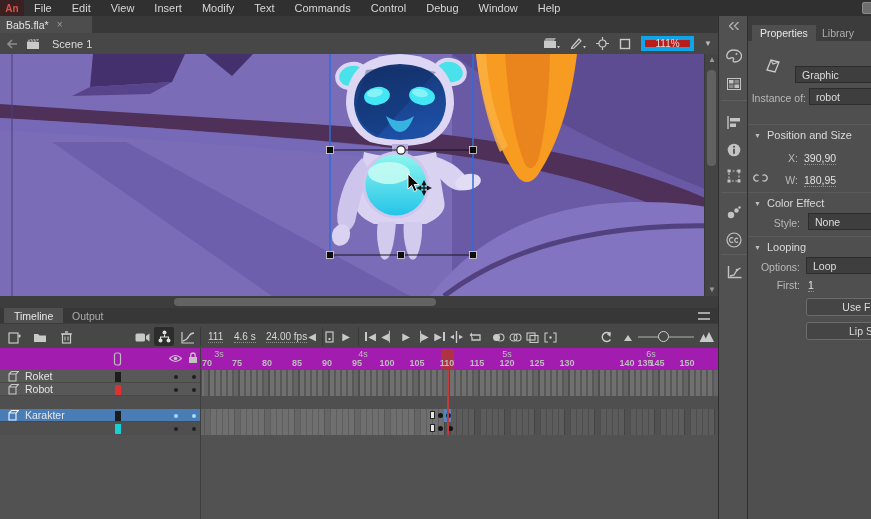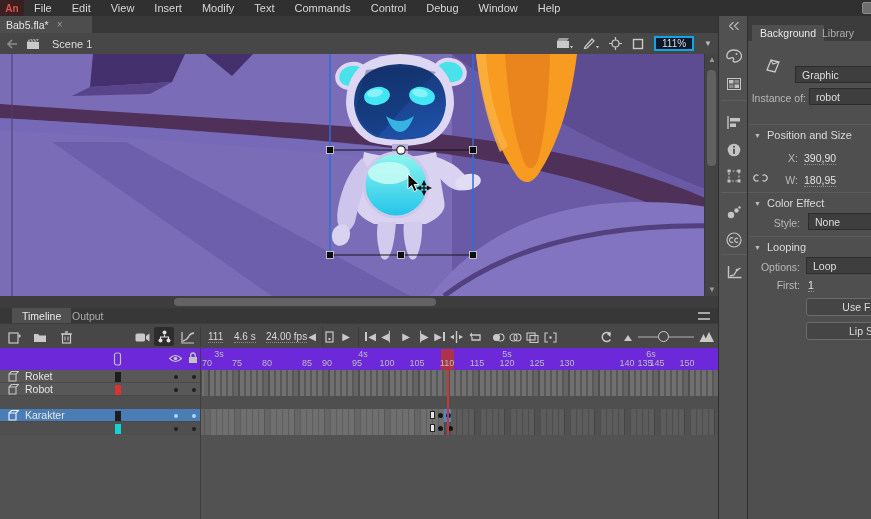--- a/index.html
+++ b/index.html
@@ -21,54 +21,54 @@
   
   #tabbar { left:0; top:16px; width:718px; height:17px; background:#383838; z-index:20; }
   #doc-tab { position:absolute; left:0; top:0; height:17px; width:92px; background:#4d4d4d; display:flex; align-items:center; padding:0 6px; font-size:10.5px; color:#e2e2e2; }
   #doc-tab .close { margin-left:8px; color:#9d9d9d; font-size:10px; }
 
   
   #scenebar { left:0; top:33px; width:718px; height:21px; background:#474747; display:flex; align-items:center; z-index:20; }
   .eb-left { display:flex; align-items:center; gap:8px; padding-left:6px; }
   #scene-label { font-size:11px; color:#dcdcdc; margin-left:4px; }
   .eb-right { position:absolute; right:6px; top:0; height:21px; display:flex; align-items:center; gap:10px; }
-  #zoom-select { width:40px; height:15px; background:#0f172a; border:2px solid #0ea5e9; color:#dcdcdc; font-size:10px; display:flex; align-items:center; justify-content:center; }
+  #zoom-select { width:53px; height:15px; background:#b91c1c; border:4px solid #0ea5e9; color:#dcdcdc; font-size:10px; display:flex; align-items:center; justify-content:center; }
   .chev { color:#bdbdbd; font-size:8px; }
 
   
   #stage { left:0; top:54px; width:718px; height:242px; background:#7b6cb8; z-index:10; }
   #stage svg { display:block; }
 
   
   #vscroll { left:704px; top:54px; width:14px; height:242px; background:#444444; border-left:1px solid #393939; z-index:12; }
   #vscroll .thumb { position:absolute; left:2px; top:16px; width:9px; height:96px; background:#616161; border-radius:4px; }
   #vscroll .arr { position:absolute; left:0; width:14px; height:12px; color:#9a9a9a; font-size:8px; text-align:center; line-height:12px; }
   #hscroll { left:0; top:296px; width:718px; height:12px; background:#3d3d3d; z-index:12; }
   #hscroll .thumb { position:absolute; left:174px; top:2px; width:262px; height:8px; background:#636363; border-radius:4px; }
 
   
   #tl-tabbar { left:0; top:308px; width:718px; height:15px; background:#373737; z-index:20; }
   .tl-tab { position:absolute; top:0; height:15px; font-size:10.5px; display:flex; align-items:center; padding:0 10px; }
-  #tl-tab-timeline { left:12px; background:#505050; color:#e8e8e8; }
+  #tl-tab-timeline { left:4px; background:#505050; color:#e8e8e8; }
   #tl-tab-output { left:62px; color:#ababab; }
   #tl-menu-icon { position:absolute; right:8px; top:4px; width:12px; height:8px; border-top:2px solid #a8a8a8; border-bottom:2px solid #a8a8a8; }
 
   #tl-toolbar { left:0; top:323px; width:718px; height:25px; background:#474747; border-top:1px solid #3c3c3c; z-index:20; }
   .tb-ico { position:absolute; top:5px; width:16px; height:16px; display:flex; align-items:center; justify-content:center; }
   .tb-sep { position:absolute; top:3px; width:1px; height:19px; background:#3a3a3a; }
   .hot { font-size:10px; color:#d8d8d8; border-bottom:1px dotted #909090; position:absolute; top:7px; }
   .tr-glyph { color:#c9c9c9; font-size:10px; line-height:16px; }
   .tr-first, .tr-last { position:relative; }
   .tr-first::before { content:""; position:absolute; left:-3px; top:3px; width:2px; height:9px; background:#c9c9c9; }
   .tr-last::after { content:""; position:absolute; right:-3px; top:3px; width:2px; height:9px; background:#c9c9c9; }
   #tl-zoom-track { position:absolute; left:638px; top:12px; width:56px; height:2px; background:#7c7c7c; }
   #tl-zoom-knob { position:absolute; left:658px; top:7px; width:11px; height:11px; border:1.5px solid #cfcfcf; border-radius:50%; background:#474747; }
 
   
-  #tl-header { left:0; top:348px; width:718px; height:22px; background:#6d28d9; z-index:15; }
+  #tl-header { left:0; top:348px; width:718px; height:22px; background:#a21caf; z-index:15; }
   #tl-rows { left:0; top:370px; width:718px; height:65px; z-index:15; }
   #tl-empty { left:0; top:435px; width:718px; height:84px; background:#525252; z-index:10; }
   .col-line { position:absolute; left:200px; top:348px; width:1px; height:171px; background:#3e3e3e; z-index:16; }
 
   .layer-row { position:absolute; left:0; width:624px; height:13px; }
   .layer-left { position:absolute; left:0; top:0; width:200px; height:13px; background:#585858; border-bottom:1px solid #494949; display:flex; align-items:center; }
   .layer-row.selected .layer-left { background:#4a7cb5; }
   .layer-name { font-size:10.5px; color:#e4e4e4; margin-left:6px; }
   .layer-page-icon { margin-left:8px; flex:0 0 auto; }
   .swatch { position:absolute; left:115px; top:2px; width:6px; height:10px; }
@@ -92,21 +92,21 @@
       repeating-linear-gradient(90deg, rgba(0,0,0,0.08) 0 6px, transparent 6px 30px),
       repeating-linear-gradient(90deg, #5e5e5e 0 1px, transparent 1px 6px),
       #6f6f6f;
     background-position:4px 0,4px 0,0 0; }
   .end-rect { position:absolute; left:430px; top:2px; width:5px; height:8px; border:1px solid #242424; background:#e6e6e6; }
   .kf-dot { position:absolute; top:4px; width:5px; height:5px; border-radius:50%; background:#141414; }
   .sel-frame { position:absolute; left:444px; top:0; width:7px; height:13px; background:#4e86c8; }
 
   
   #ruler-seconds { position:absolute; left:0; top:1px; width:718px; height:9px; }
-  #ruler-frames { position:absolute; left:0; top:10px; width:718px; height:12px; }
+  #ruler-frames { position:absolute; left:0; top:10px; width:718px; height:12px;font-weight:bold; }
   .sec-label, .frame-label { position:absolute; transform:translateX(-50%); font-size:9px; color:#bcbcbc; white-space:nowrap; }
   #playhead-marker { position:absolute; left:441px; top:1px; width:13px; height:21px; background:#b03537; opacity:.9; }
   #playhead-line { position:absolute; left:447px; top:370px; width:2px; height:65px; background:#c23a3a; z-index:18; }
 
   
   #dock { left:718px; top:16px; width:30px; height:503px; background:#515151; border-left:1px solid #2e2e2e; border-right:1px solid #2e2e2e; z-index:20; }
   .dock-ico { position:absolute; left:7px; width:16px; height:16px; display:flex; align-items:center; justify-content:center; }
   .dock-sep { position:absolute; left:2px; width:26px; height:1px; background:#434343; border-bottom:1px solid #5e5e5e; }
 
   
@@ -440,21 +440,21 @@
     <div id="ruler-seconds">
         <span class="sec-label" style="left: 219px;">3s</span>
         <span class="sec-label" style="left: 363px;">4s</span>
         <span class="sec-label" style="left: 507px;">5s</span>
         <span class="sec-label" style="left: 651px;">6s</span>
       </div>
     <div id="ruler-frames">
         <span class="frame-label" style="left: 207px;">70</span>
         <span class="frame-label" style="left: 237px;">75</span>
         <span class="frame-label" style="left: 267px;">80</span>
-        <span class="frame-label" style="left: 297px; margin-left: 10px;">85</span>
+        <span class="frame-label" style="left: 297px;">85</span>
         <span class="frame-label" style="left: 327px;">90</span>
         <span class="frame-label" style="left: 357px;">95</span>
         <span class="frame-label" style="left: 387px;">100</span>
         <span class="frame-label" style="left: 417px;">105</span>
         <span class="frame-label" style="left: 447px;">110</span>
         <span class="frame-label" style="left: 477px;">115</span>
         <span class="frame-label" style="left: 507px;">120</span>
         <span class="frame-label" style="left: 537px;">125</span>
         <span class="frame-label" style="left: 567px;">130</span>
         <span class="frame-label" style="left: 597px; margin-left: 48px;">135</span>
@@ -593,21 +593,21 @@
       <svg class="ico" width="15" height="13" viewBox="0 0 15 13">
           <path d="M1.5 0 V11.5 H14.5" stroke="#c3c3c3" stroke-width="1.4" fill="none"></path>
           <path d="M3 10 L7 9 L10 4 L13.5 2" stroke="#c3c3c3" stroke-width="1.4" fill="none"></path>
           <circle cx="10" cy="4" r="1.3" fill="#c3c3c3"></circle>
         </svg>
     </div>
   </div>
 
   <div id="props" class="abs">
     <div id="props-tabbar">
-      <div class="props-tab" id="props-tab-properties">Background</div>
+      <div class="props-tab" id="props-tab-properties">Properties</div>
       <div class="props-tab" id="props-tab-library">Library</div>
     </div>
 
     <svg class="ico abs" style="left:16px; top:42px" width="18" height="16" viewBox="0 0 18 16">
         <path d="M3 12 L7 2 L15 4 L11 14 Z" fill="none" stroke="#c9c9c9" stroke-width="1.3"></path>
         <path d="M7 2 L9 6 L15 4" fill="none" stroke="#c9c9c9" stroke-width="1.1"></path>
       </svg>
     <div class="p-field" style="left:47px; top:50px; width:90px">
       <span>Graphic</span>
     </div>

